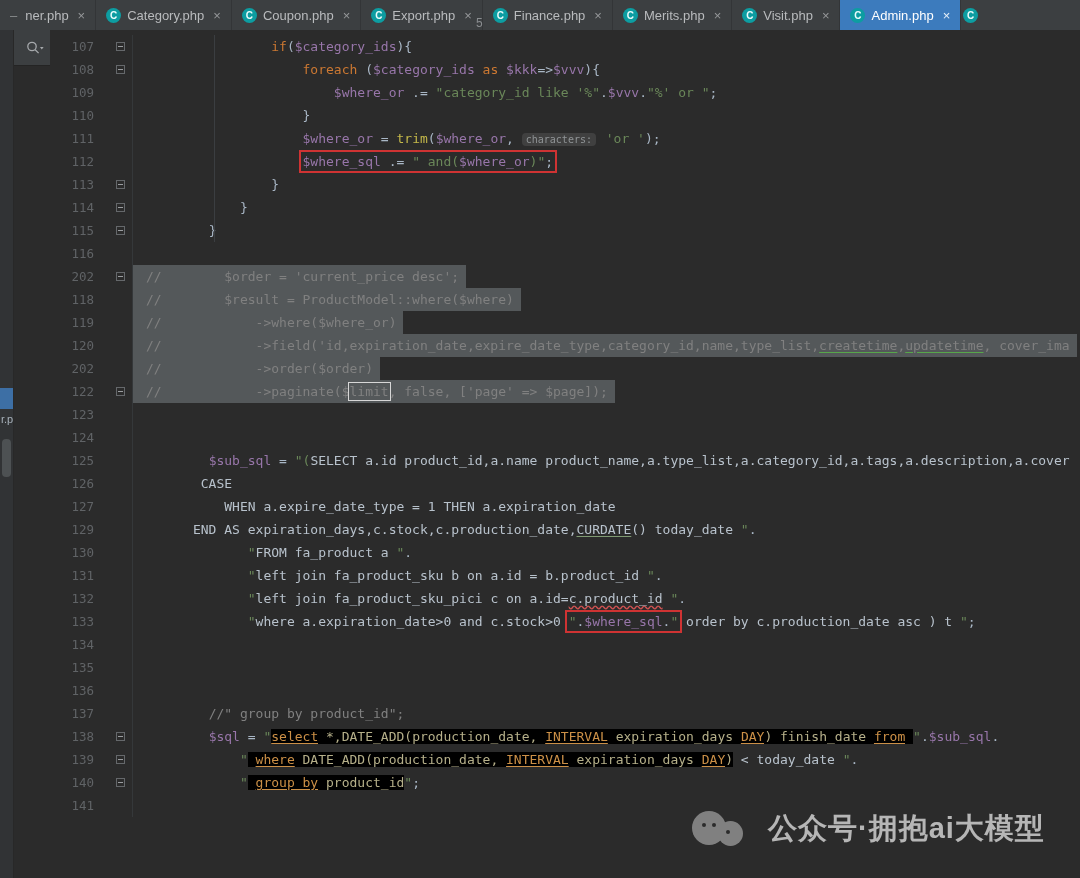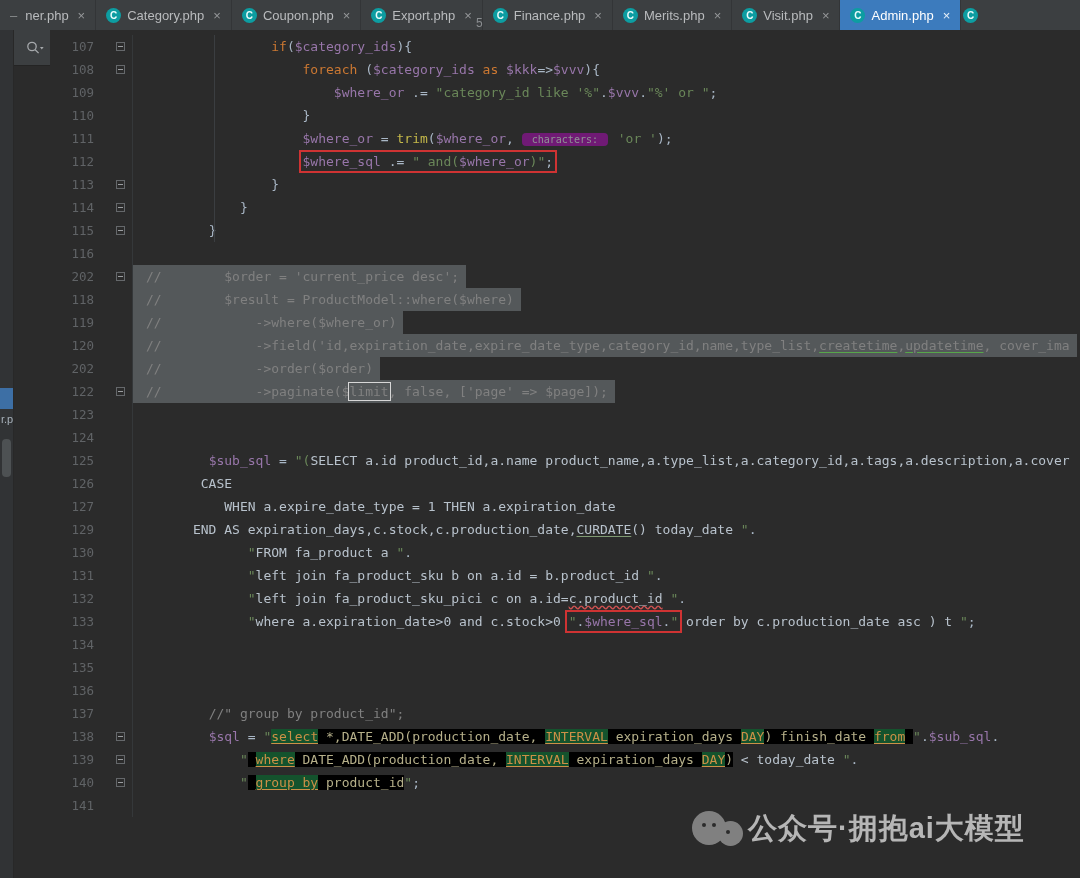--- a/index.html
+++ b/index.html
@@ -53,31 +53,31 @@
     white-space:pre; font-size:13px; color:#a9b7c6; }
   .line.sel .codeln { background:#54585a; }
 
   .sg {}
   .kw  { color:#cc7832; }
   .str { color:#6a8759; }
   .var { color:#9876aa; }
   .fn  { color:#c5b94a; }
   .cmt { color:#808080; }
   .sql { color:#b8c2cc; }
-  .inlay { background:#701a75; color:#909496; font-size:10px; border-radius:4px; padding:1px 10px; margin-right:2px; }
+  .inlay { background:#404040; color:#909496; font-size:10px; border-radius:4px; padding:1px 4px; margin-right:2px; }
   .ulg { text-decoration:underline; text-decoration-color:#57a64a; text-underline-offset:2px;text-align:center; }
   .ulr { text-decoration:underline wavy #d25252; text-underline-offset:2px; }
   .ulc { text-decoration:underline; text-decoration-color:#7f9a72; text-underline-offset:2px; }
   .hl   { background:#000000; color:#b6b08a; text-decoration-color:#8a845c; text-underline-offset:2px;text-align:center; }
-  .hlkw { background:#14532d; color:#cc9047; text-decoration:underline; text-decoration-color:#cc9047; text-underline-offset:2px; }
+  .hlkw { background:#000000; color:#cc9047; text-decoration:underline; text-decoration-color:#cc9047; text-underline-offset:2px; }
   .redbox { outline:2px solid #cf3333; outline-offset:2px; }
   .wbox { outline:1px solid #d7d7d7; outline-offset:1px; }
 
   
-  .wm { position:absolute; left:692px; top:806px; display:flex; align-items:center; gap:0; pointer-events:none; }
+  .wm { position:absolute; left:692px; top:806px; display:flex; align-items:center; gap:20px; pointer-events:none; }
   .wm-logo { position:relative; width:56px; height:46px; opacity:.62; }
   .wm-c1 { position:absolute; left:0; top:5px; width:34px; height:34px; border-radius:50%; background:#b5b5b5; }
   .wm-c2 { position:absolute; left:26px; top:15px; width:25px; height:25px; border-radius:50%; background:#b5b5b5; }
   .wm-e { position:absolute; width:4px; height:4px; border-radius:50%; background:#2b2b2b; }
   .wm-text { font-size:29px; font-weight:600; color:rgba(222,222,222,.78); letter-spacing:1px; white-space:nowrap; }
 </style>
 </head>
 <body>
 
 <div class="tabbar" id="tabbar">

